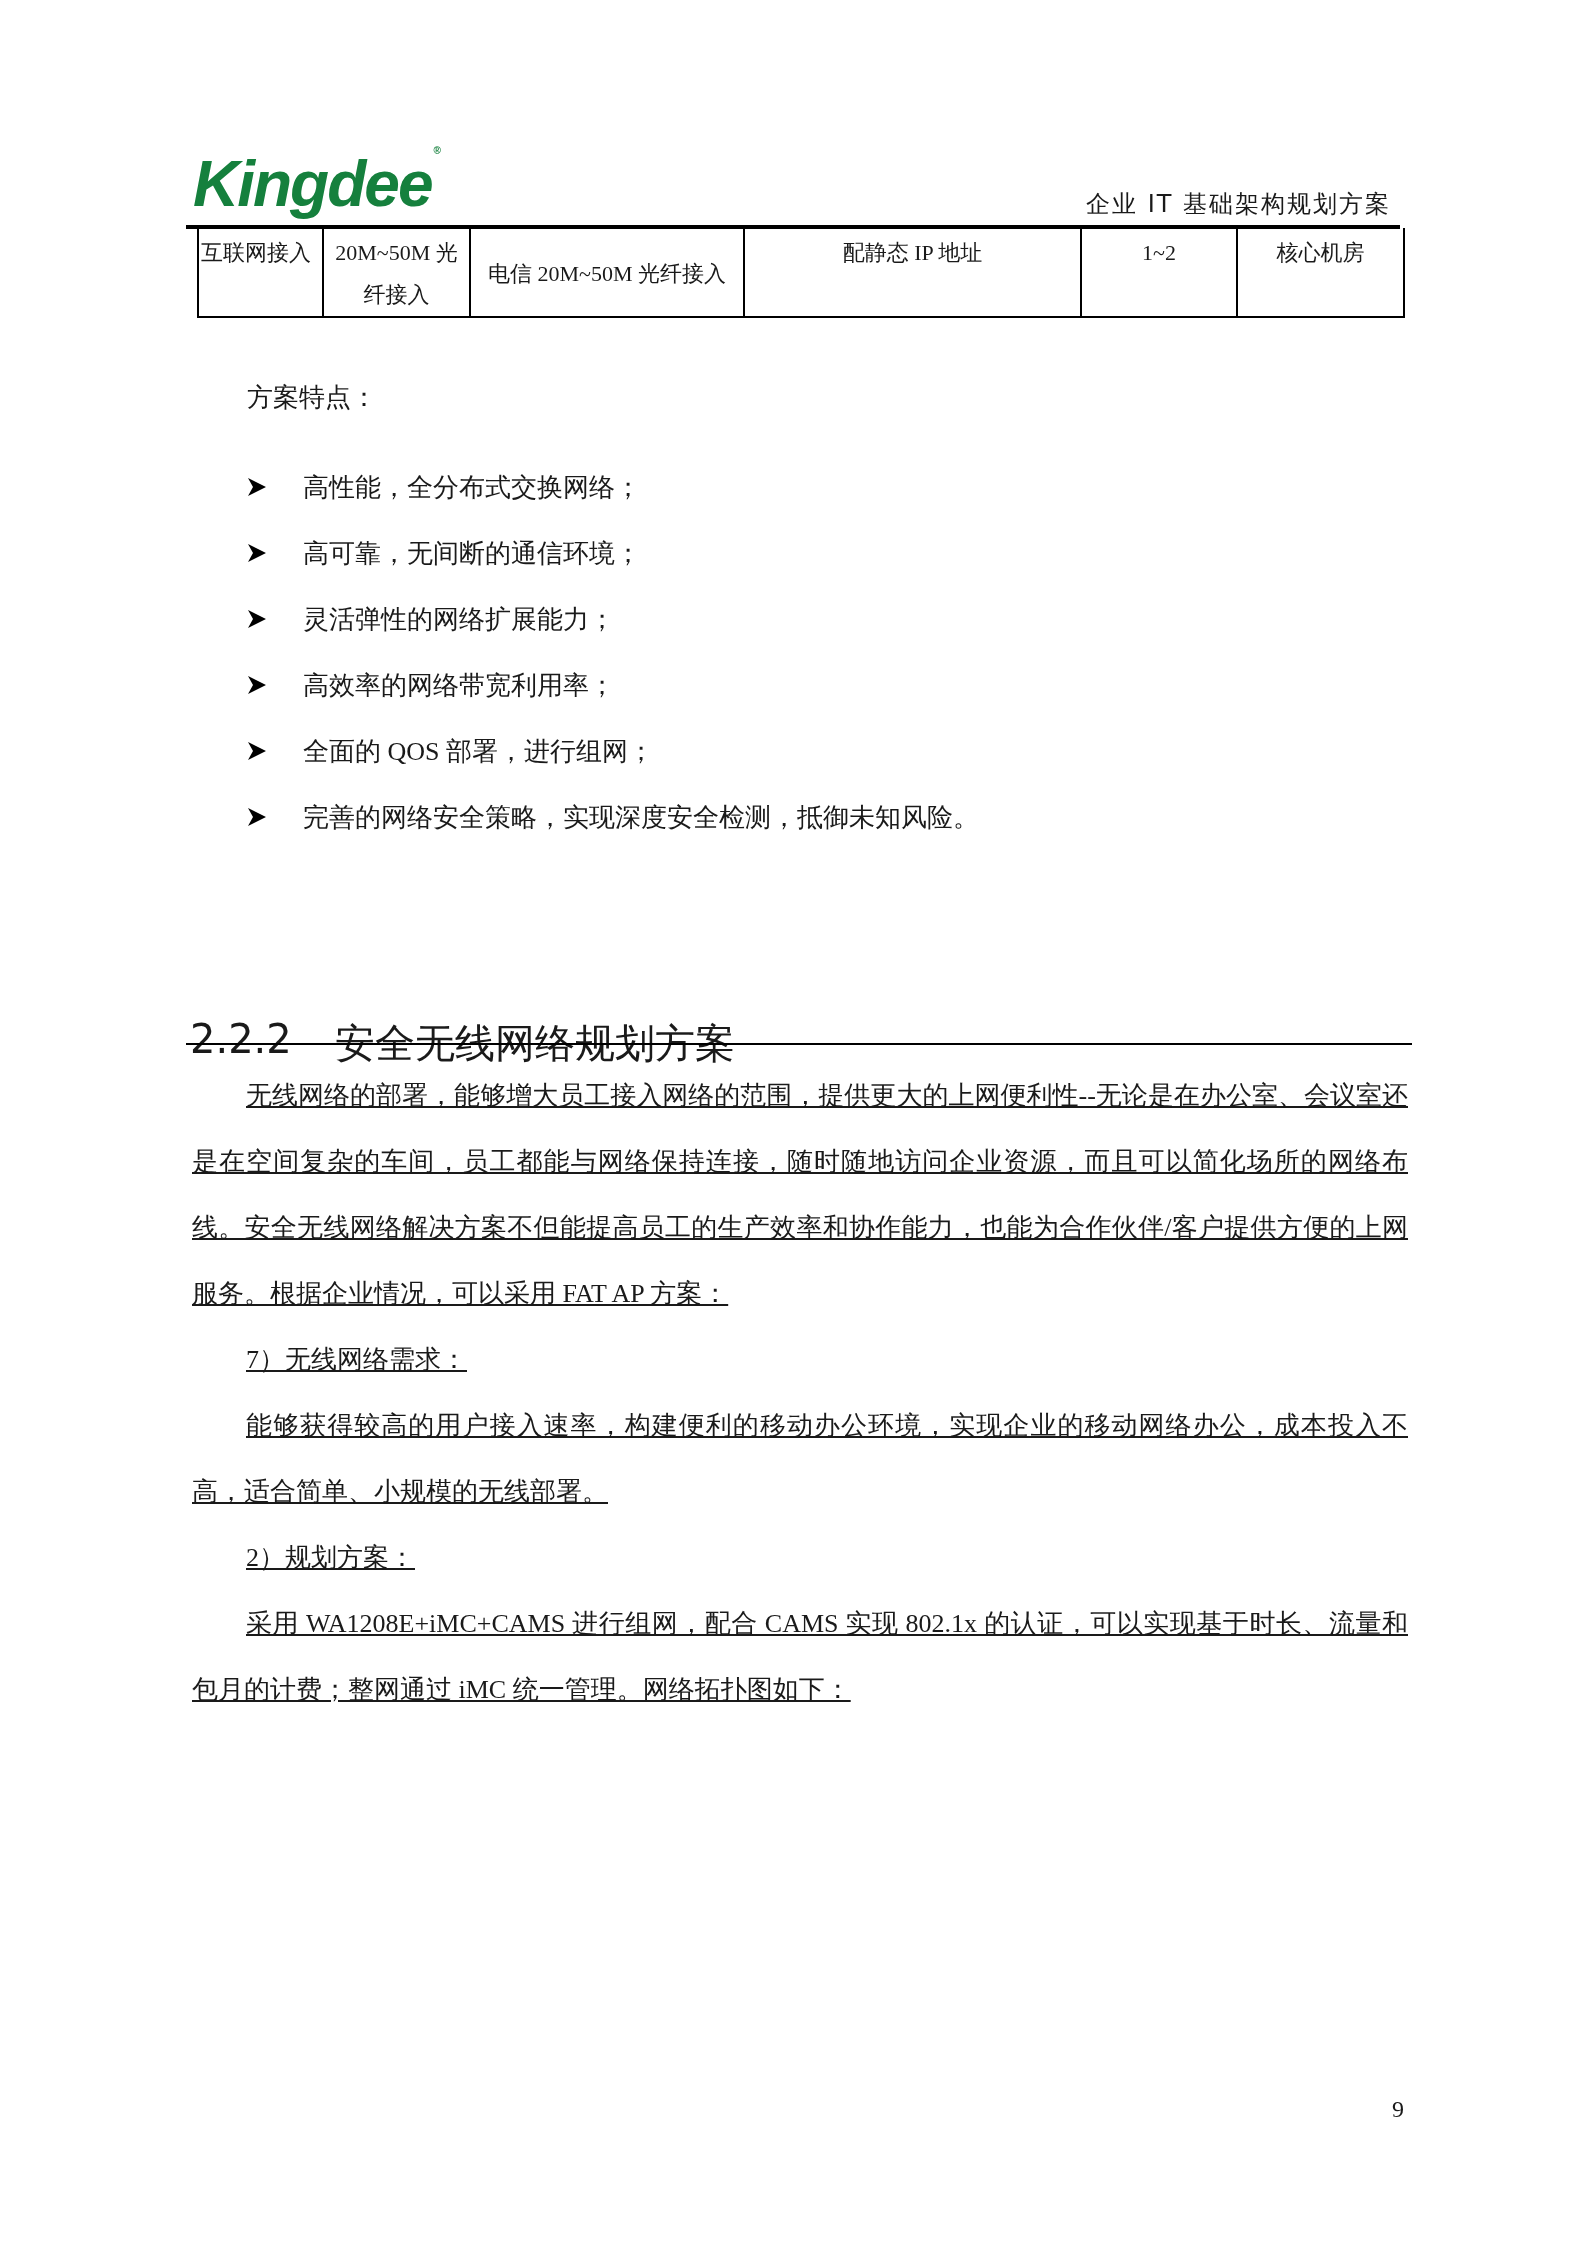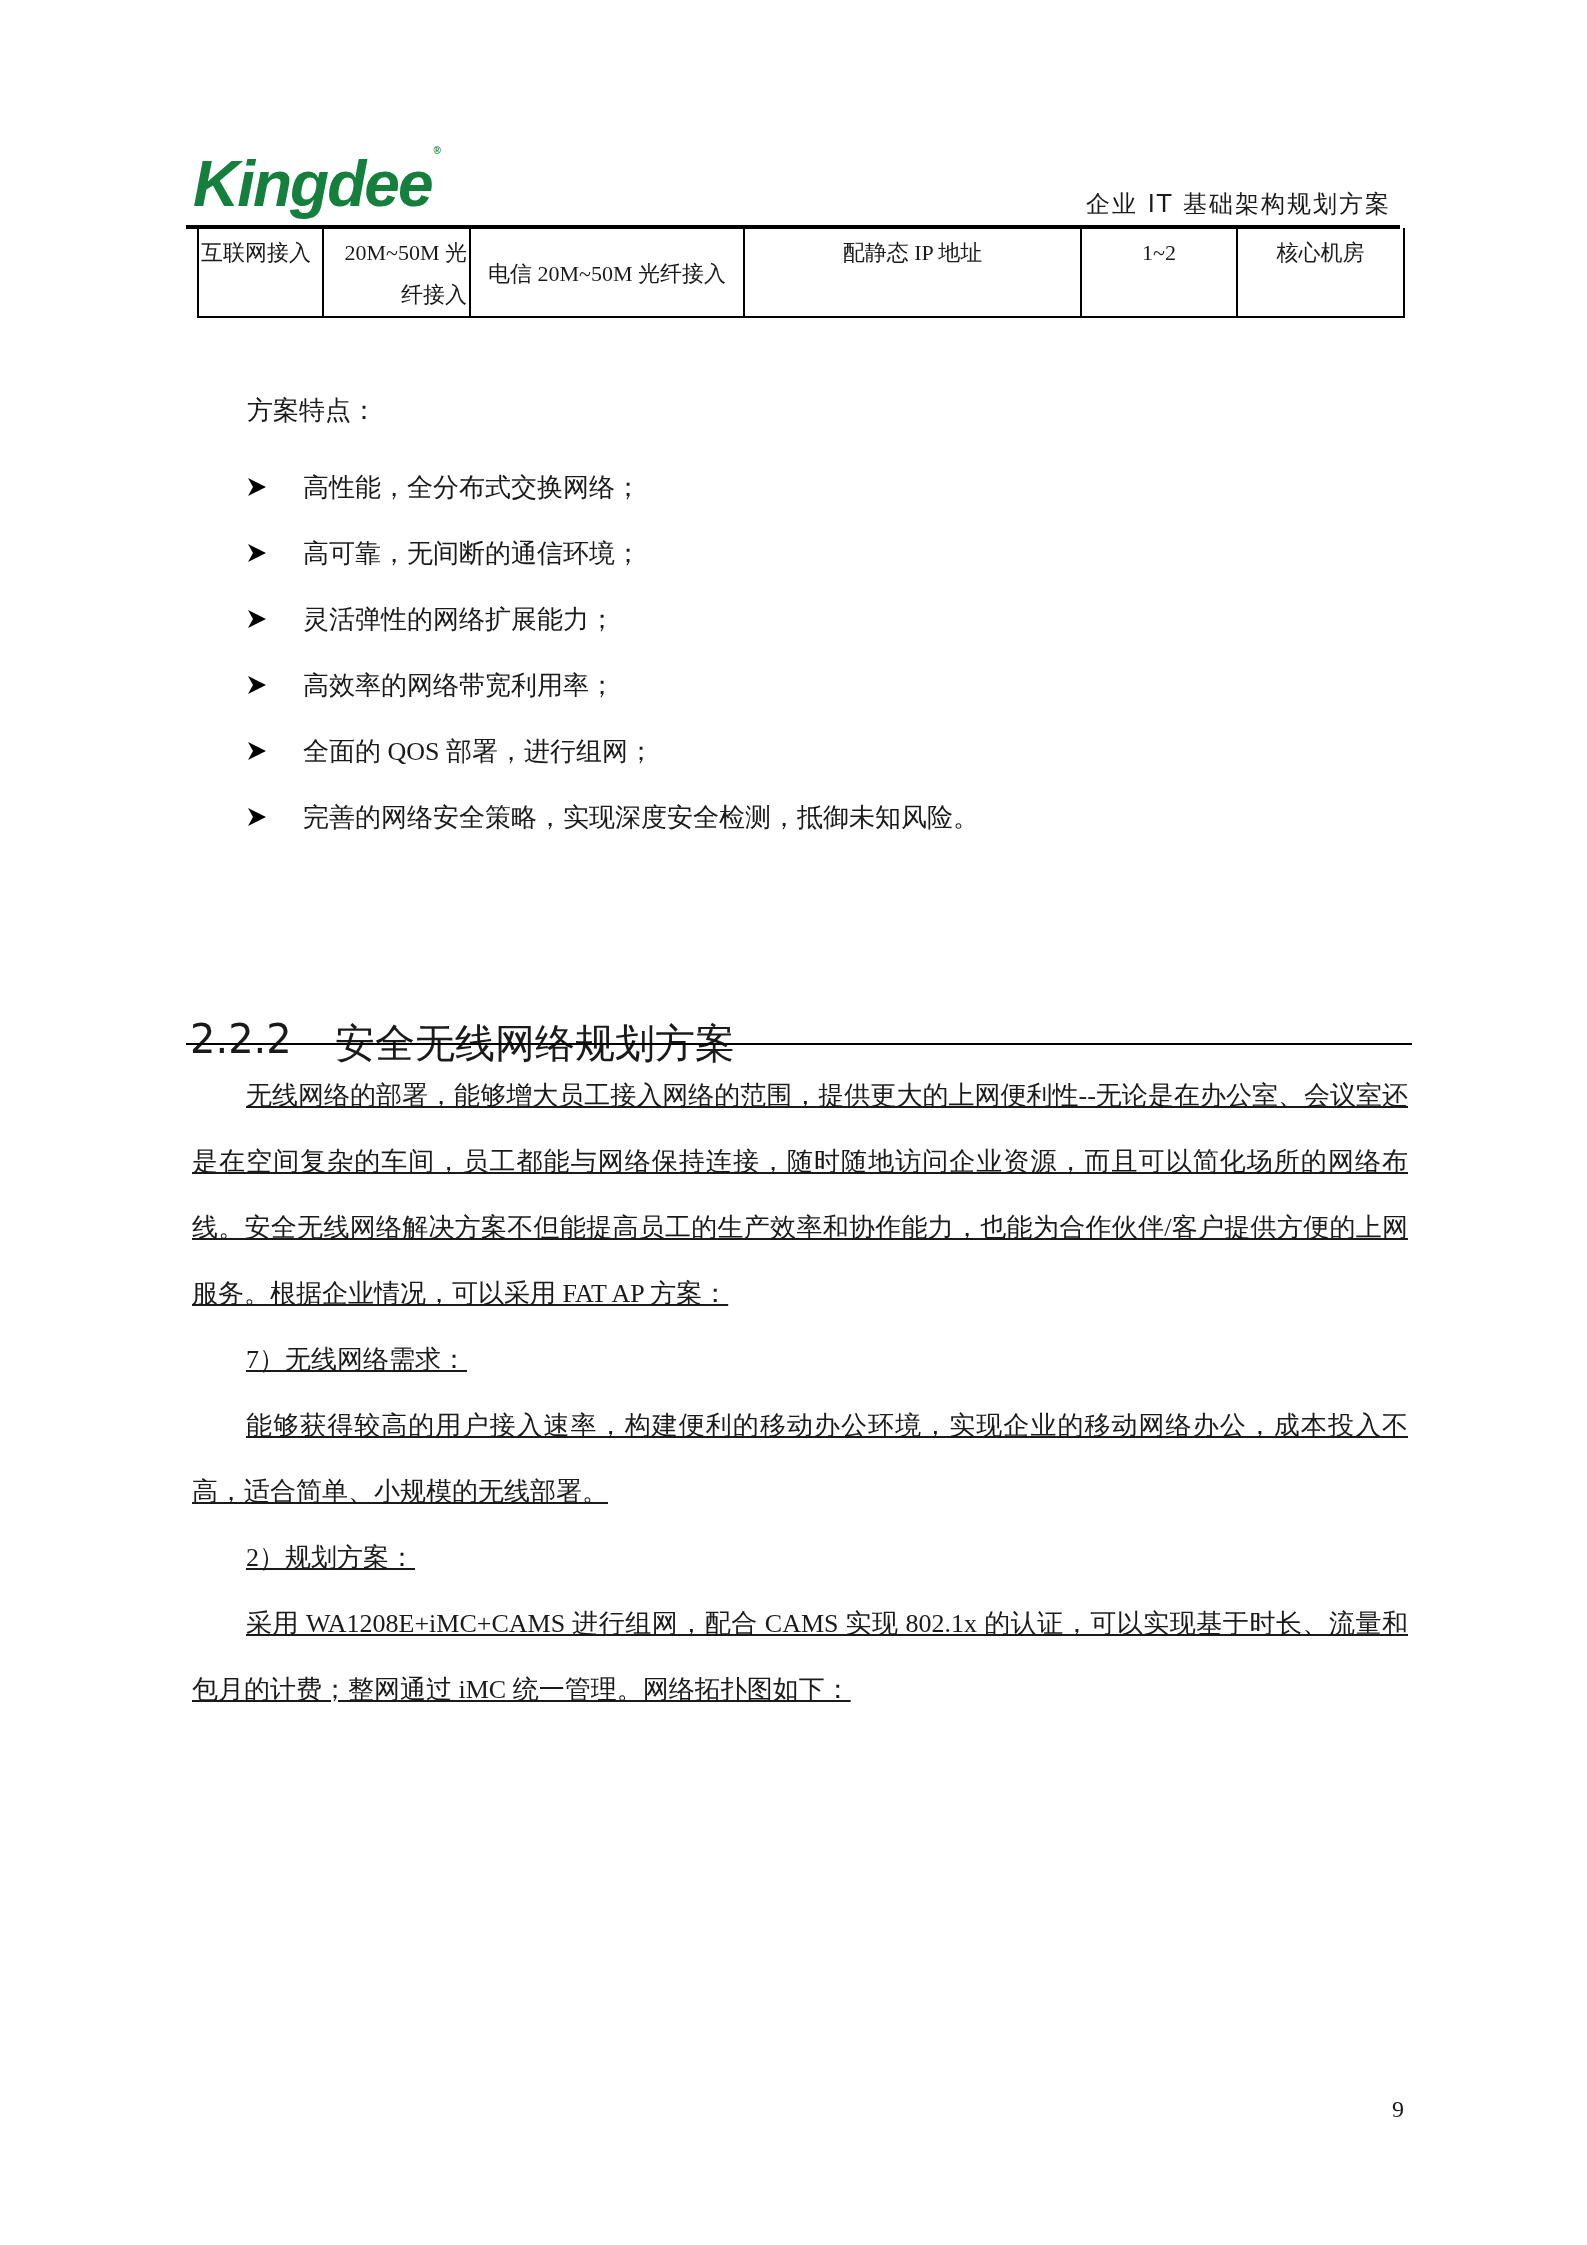--- a/index.html
+++ b/index.html
@@ -11,28 +11,28 @@
     .logo sup { font-size: 10px; font-style: normal; position: relative; top: -30px; margin-left: 2px; }
 
     .header-title { position: absolute; right: 196px; top: 188px; font-size: 24px; font-weight: normal;
                     letter-spacing: 2px; font-family: "DejaVu Sans", sans-serif; }
     .header-rule { position: absolute; left: 186px; width: 1214px; top: 225px; height: 4px; background: #000; }
 
     table.conn { position: absolute; left: 197px; top: 228px; border-collapse: collapse; font-size: 22px; }
     table.conn td { border: 2px solid #000; vertical-align: top; padding: 4px 2px 0 2px; line-height: 42px; height: 82px; }
     table.conn tr:first-child td { border-top: none; }
     td.c1 { width: 119px; text-align: left; }
-    td.c2 { width: 141px; text-align: right; }
+    td.c2 { width: 141px; text-align: center; }
     td.c3 { width: 268px; text-align: center; vertical-align: middle !important; }
     td.c4 { width: 331px; text-align: center; }
     td.c5 { width: 150px; text-align: center; }
     td.c6 { width: 161px; text-align: center; }
 
     .text { position: absolute; font-size: 26px; line-height: 66px; white-space: nowrap; }
-    .feature-label { left: 247px; top: 378px; }
+    .feature-label { left: 247px; top: 365px; }
     .bullets { position: absolute; left: 247px; top: 454px; margin: 0; padding: 0; list-style: none; }
     .bullets li { height: 66px; font-size: 26px; display: flex; align-items: center; }
     .arrow { width: 56px; display: inline-block; }
     .arrow svg { display: block; }
 
     .section-heading { position: absolute; left: 190px; top: 1016px; font-family: "DejaVu Sans", sans-serif;
                        font-weight: normal; font-size: 40px; display: flex; }
     .section-num { width: 145px; }
     .section-rule { position: absolute; left: 186px; width: 1226px; top: 1043px; height: 2px; background: #000; }
 

